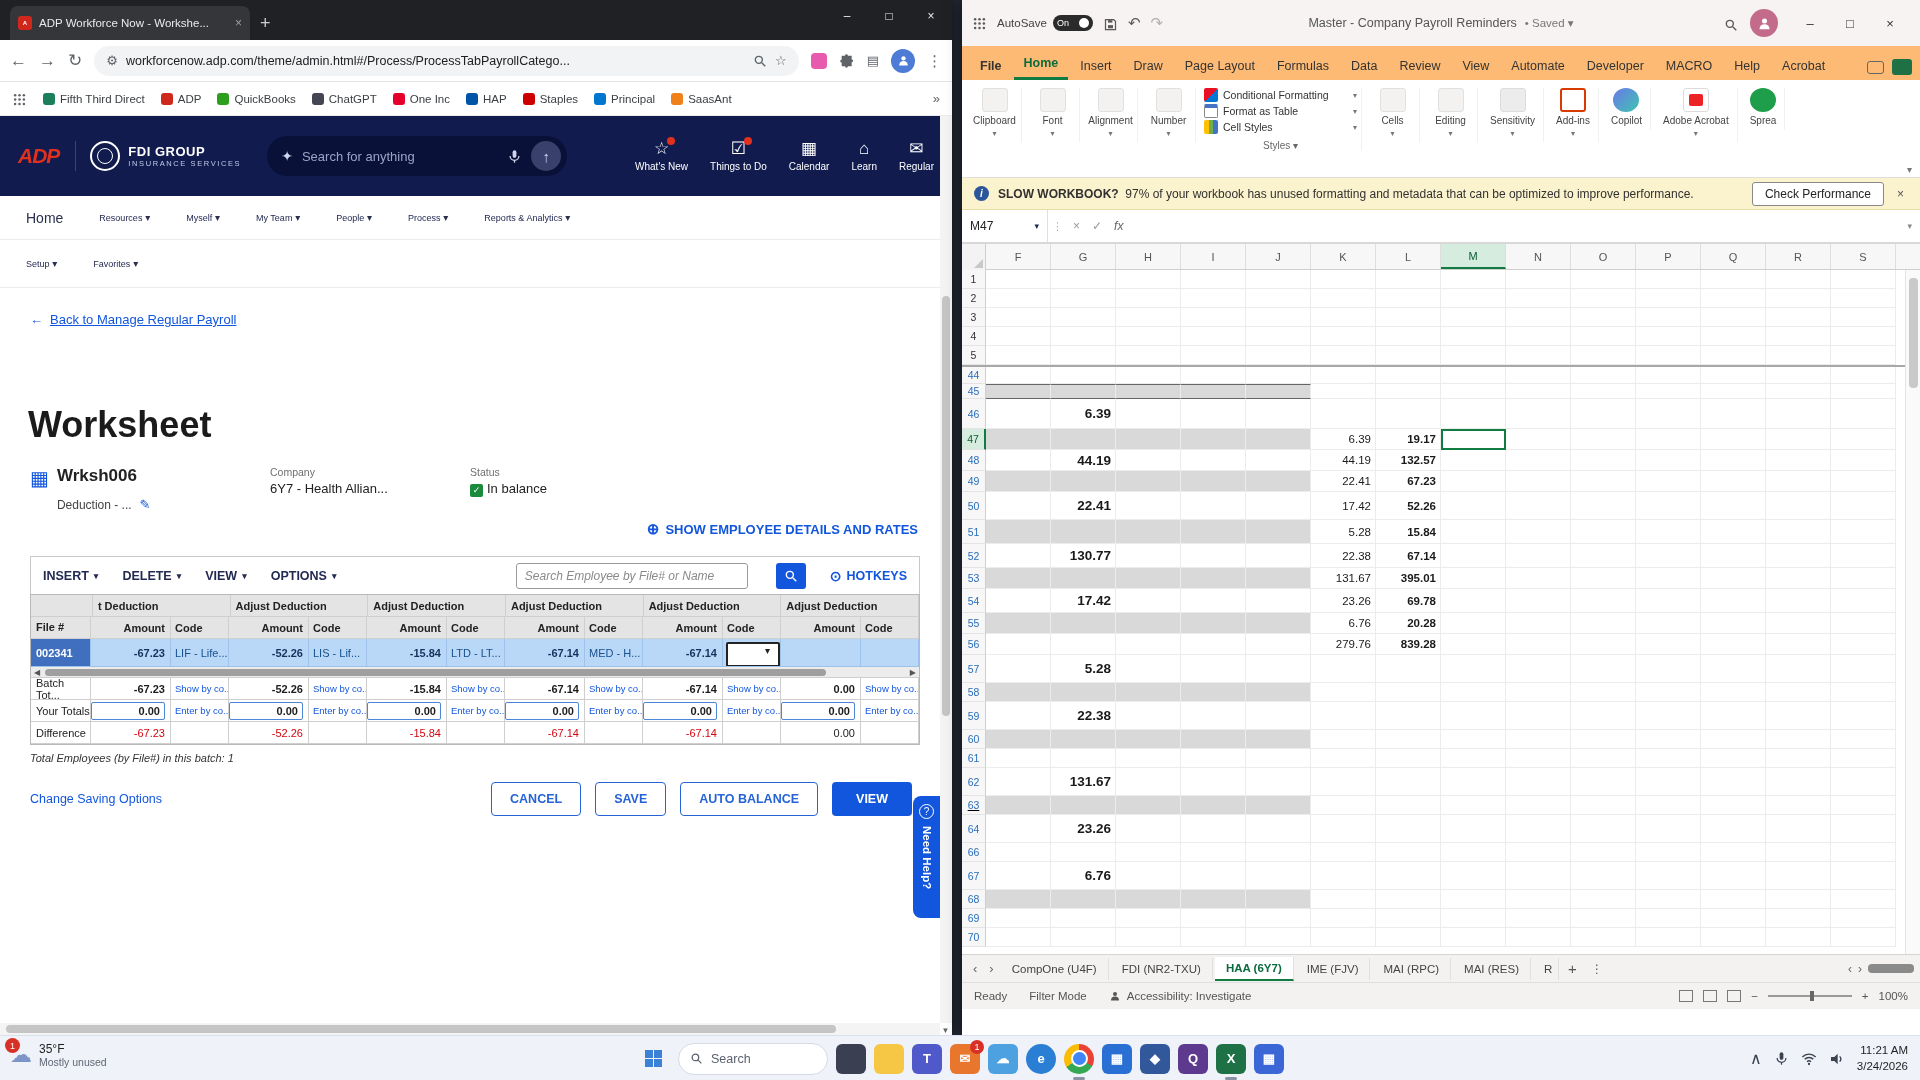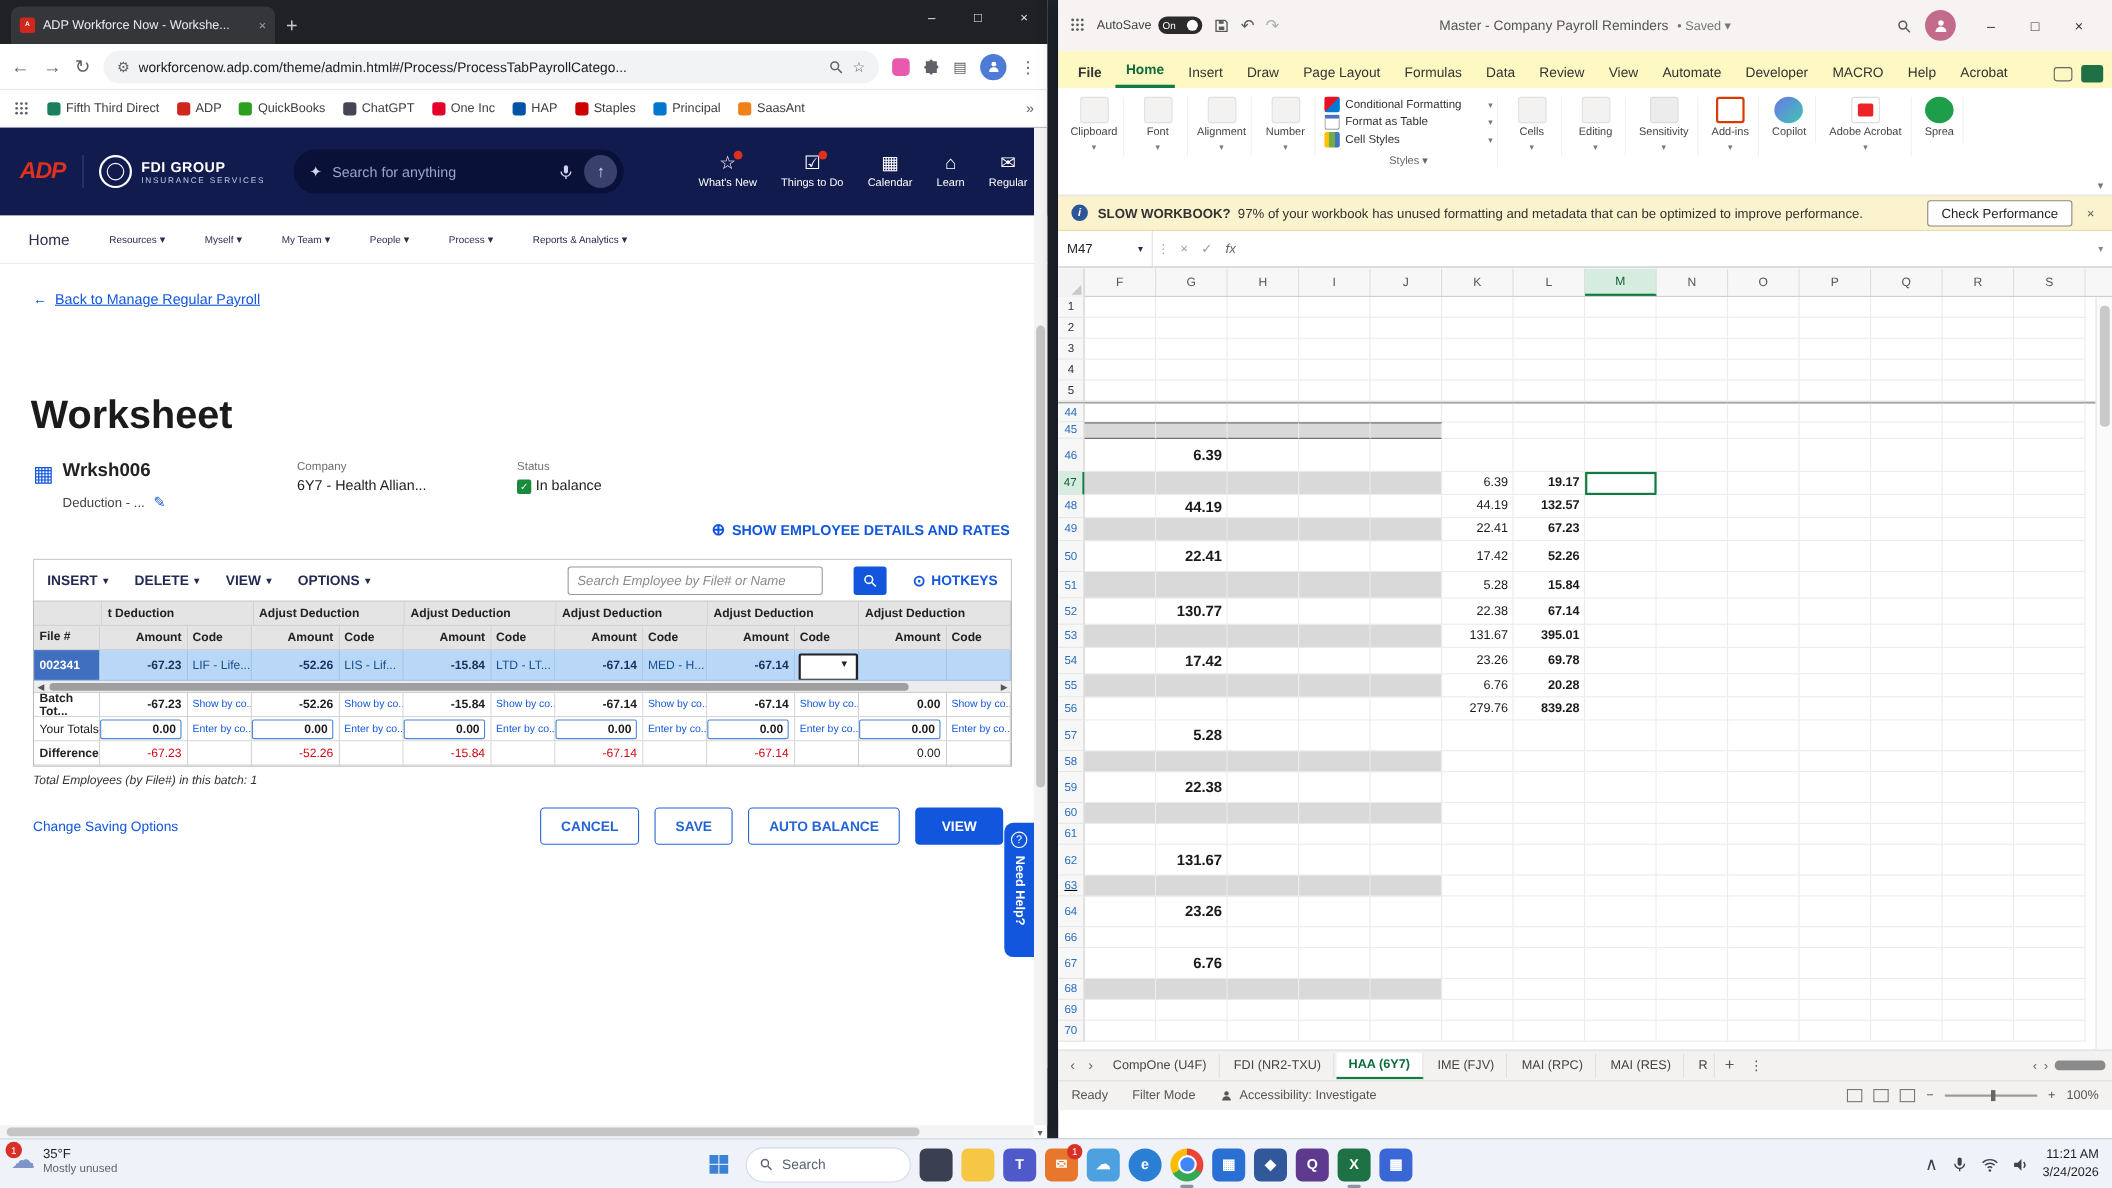--- a/index.html
+++ b/index.html
@@ -97,21 +97,21 @@
   .drow .td { height:28px; background:#b9d7f6; border-color:#9fc2e8; }
   .drow .td.file { background:#3f6fbe; color:#fff; font-weight:bold; }
   .drow .td.amt { color:#13335e; font-weight:bold; }
   .drow .td.code { color:#17518f; }
   .drow .td.code.dd { position:relative; }
   .drow .td.code.dd::after { content:""; position:absolute; left:3px; top:3px; width:50px; height:21px; background:#fff; border:2px solid #222; border-radius:2px; }
   .drow .td.code.dd::before { content:"▾"; position:absolute; right:10px; top:6px; z-index:1; color:#222; font-size:10px; }
   .tbl-hscroll { height:11px; background:#ececec; border-bottom:1px solid #cfcfcf; position:relative; }
   .tbl-hthumb { position:absolute; left:14px; top:2px; height:7px; width:88%; background:#9f9f9f; border-radius:4px; }
   .hs-ar { position:absolute; top:0; font-size:8px; color:#555; line-height:11px; }
-  .lbl-cell { width:62px; padding-left:5px; font-weight:bold; color:#222; }
+  .lbl-cell { width:62px; padding-left:5px; font-weight:normal; color:#222; }
   .trow .td { height:22px; background:#fff; }
   .trow .td.amt { font-weight:bold; color:#1c1c1c; }
   .lnk { color:#1256dd; font-size:9.5px; white-space:nowrap; overflow:hidden; }
   .yrow .td.amt .ybox { border:1.5px solid #4d86d9; border-radius:2px; height:18px; min-width:70px; display:flex; align-items:center; justify-content:flex-end; padding-right:4px; background:#fff; width:100%; }
   .yrow .lbl-cell { font-weight:normal; }
   .dfrow .td.amt { font-weight:normal; color:#1c1c1c; }
   .dfrow .td.amt.neg { color:#d40511; }
   .total-note { position:absolute; top:464px; left:30px; font-size:11px; font-style:italic; color:#333; }
   .actions { position:absolute; top:494px; left:30px; right:40px; display:flex; align-items:center; gap:14px; }
   .chg-link { color:#1256dd; font-size:12.5px; }
@@ -135,21 +135,21 @@
   .x-toggle { width:40px; height:16px; border-radius:8px; background:#2b2b2b; color:#fff; font-size:9px; display:flex; align-items:center; padding:0 4px; gap:3px; }
   .knob { width:10px; height:10px; border-radius:50%; background:#fff; margin-left:auto; }
   .x-ic { color:#5a5a5a; font-size:15px; }
   .x-ic.dim { color:#b0b0b0; }
   .x-doc { position:absolute; left:50%; transform:translateX(-50%); font-size:12.5px; color:#555; display:flex; gap:8px; align-items:center; white-space:nowrap; }
   .x-saved { color:#777; font-size:11.5px; }
   .x-right { margin-left:auto; display:flex; align-items:center; gap:12px; }
   .x-avatar { width:28px; height:28px; border-radius:50%; background:#c26b8a; color:#fff; display:flex; align-items:center; justify-content:center; }
   .x-winctl { display:flex; }
   .x-winctl span { width:40px; height:40px; display:flex; align-items:center; justify-content:center; color:#333; font-size:13px; }
-  .x-ribbontabs { height:34px; background:#fef9c3; display:flex; align-items:flex-end; padding:0 8px; gap:2px; }
+  .x-ribbontabs { height:34px; background:#fdba74; display:flex; align-items:flex-end; padding:0 8px; gap:2px; }
   .x-rtab { font-size:12.5px; color:#333; padding:7px 10px; white-space:nowrap; }
   .x-rtab.file { font-weight:bold; }
   .x-rtab.active { color:#0f6b3e; border-bottom:3px solid #107C41; font-weight:bold; }
   .x-rtabs-right { margin-left:auto; display:flex; align-items:center; gap:8px; padding-bottom:5px; }
   .x-bubble { width:17px; height:13px; border:1.5px solid #666; border-radius:3px; }
   .x-share { width:20px; height:16px; background:#1e7145; border-radius:3px; }
   .x-ribbon { height:98px; background:#fff; border-bottom:1px solid #e1dfdd; display:flex; align-items:flex-start; padding:8px 6px 0 6px; gap:4px; position:relative; overflow:hidden; }
   .xg { width:54px; display:flex; flex-direction:column; align-items:center; gap:3px; text-align:center; border-right:1px solid #f0f0f0; padding-bottom:4px; }
   .xg-ic { width:26px; height:24px; background:#f3f2f1; border:1px solid #e0e0e0; border-radius:3px; }
   .xg-lb { font-size:10px; color:#444; }
@@ -439,20 +439,27 @@
 
       <span class="nav-item crt">My Team</span>
 
       <span class="nav-item crt">People</span>
 
       <span class="nav-item crt">Process</span>
 
       <span class="nav-item crt">Reports &amp; Analytics</span>
 
   </div>
+  <div class="adp-nav2">
+
+      <span class="nav-item crt">Setup</span>
+
+      <span class="nav-item crt">Favorites</span>
+
+  </div>
 
   <div class="adp-content">
     <div class="back-link">
       <span>←</span>
       <span class="lbl">Back to Manage Regular Payroll</span>
     </div>
     <h1 class="pg-title">Worksheet</h1>
 
     <div class="meta-row">
       <span class="ws-icon">▦</span>

